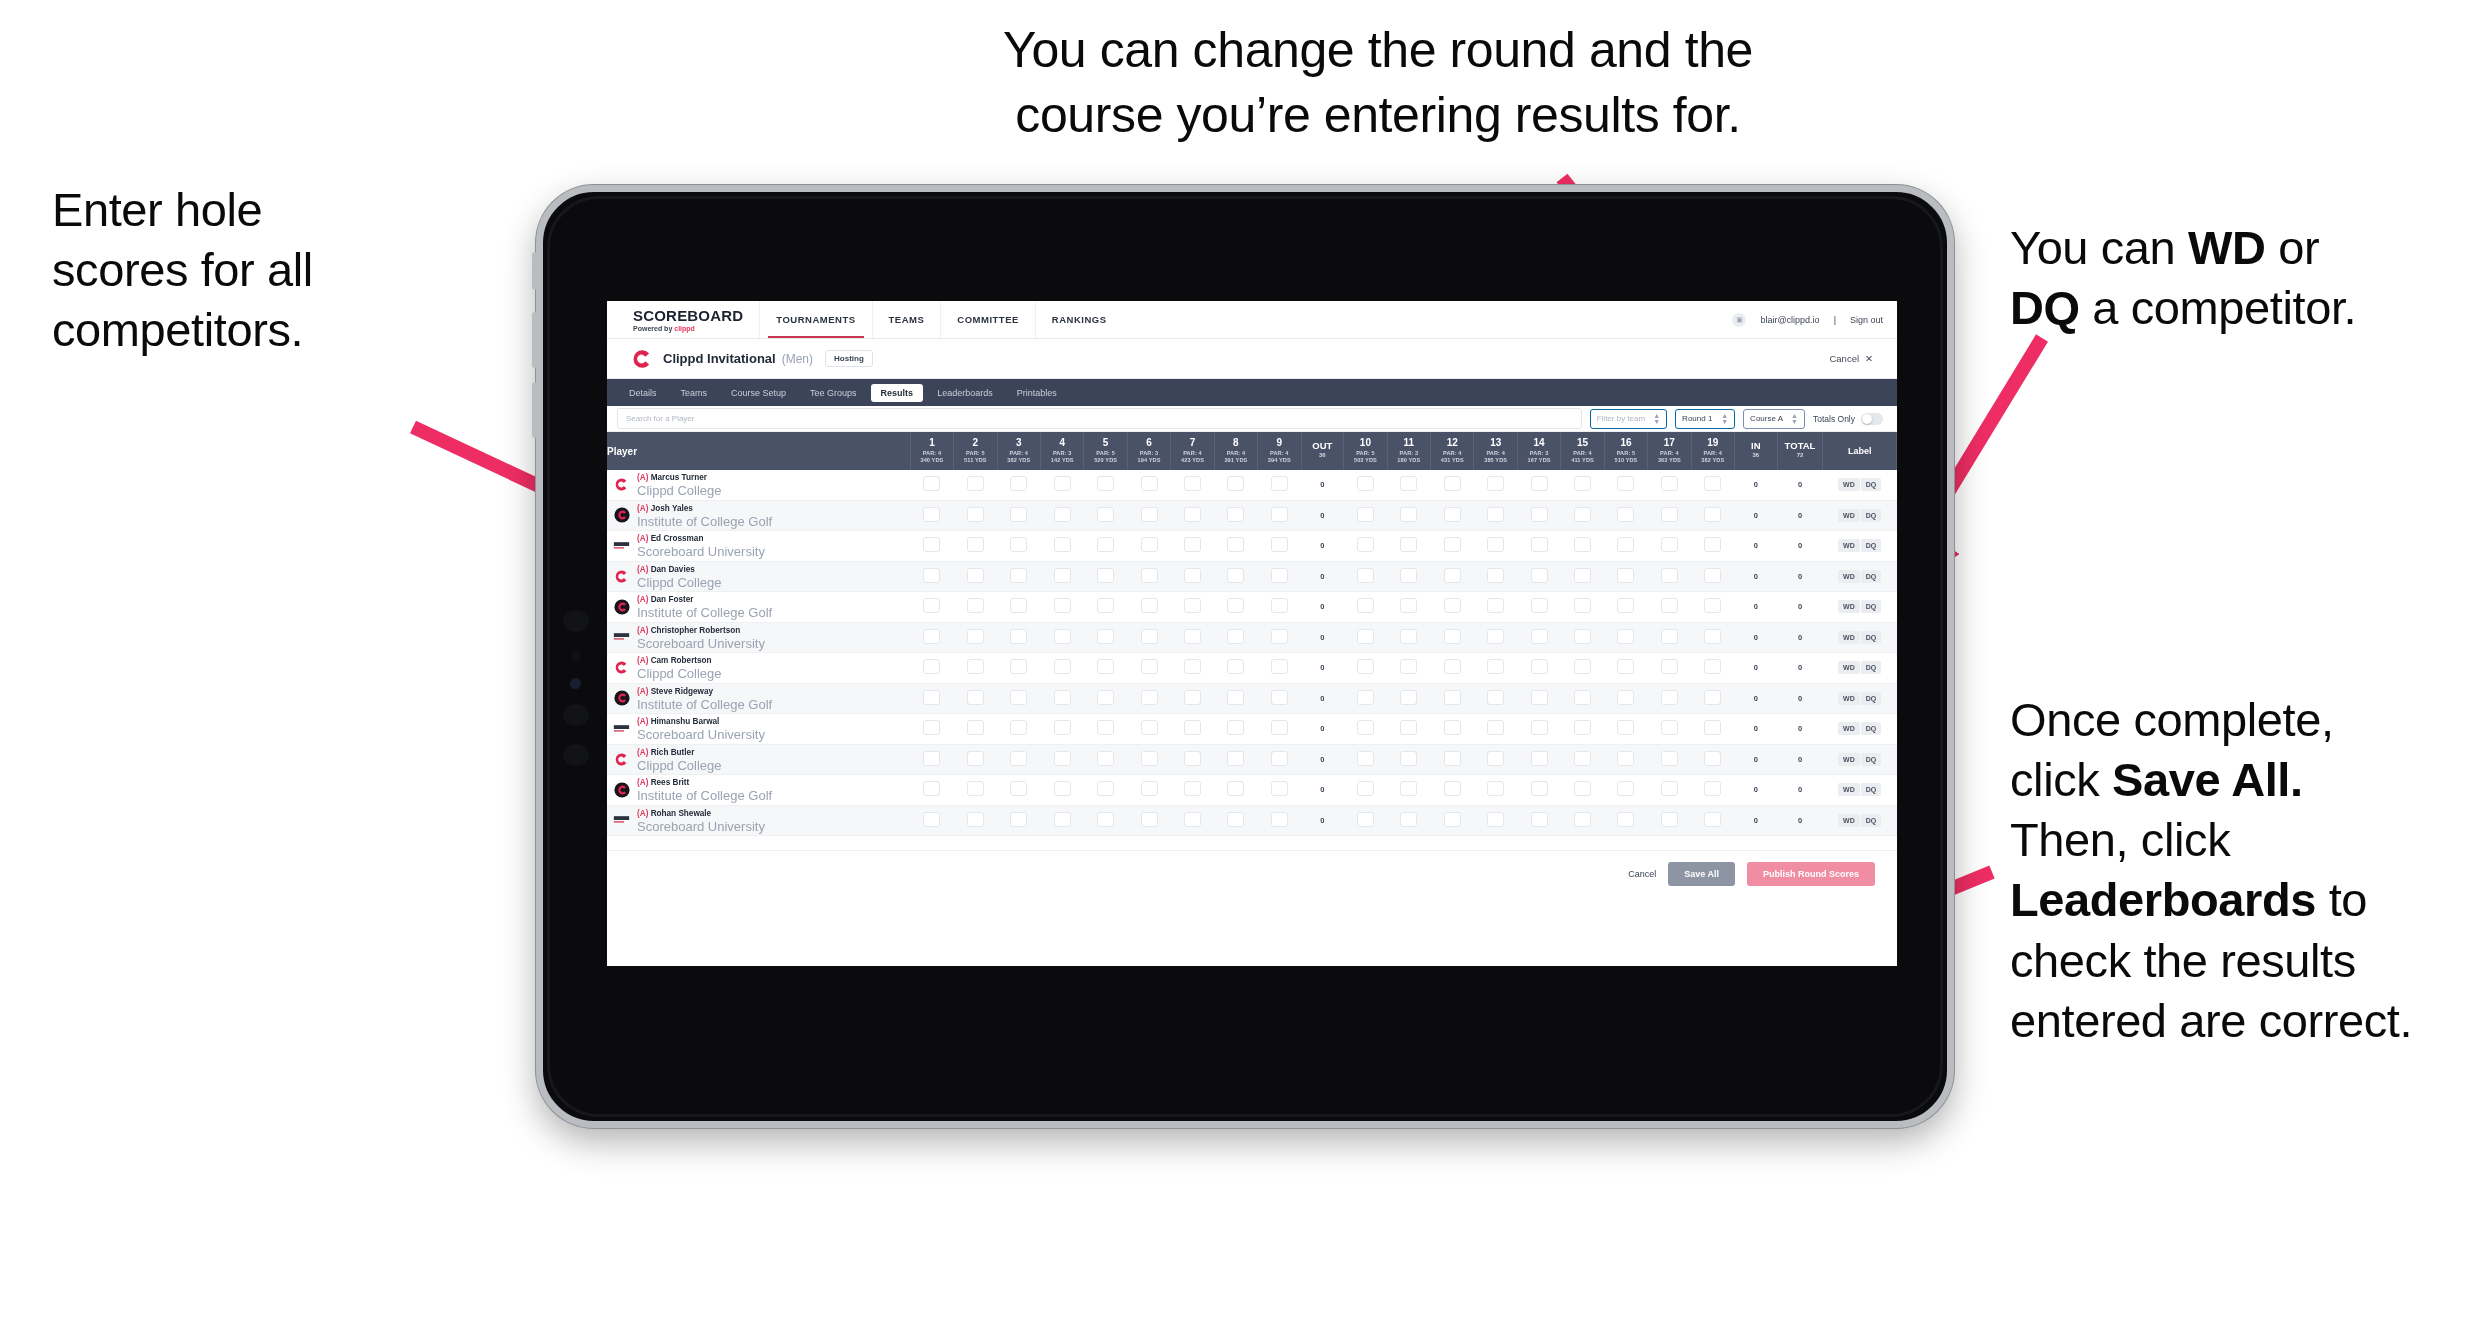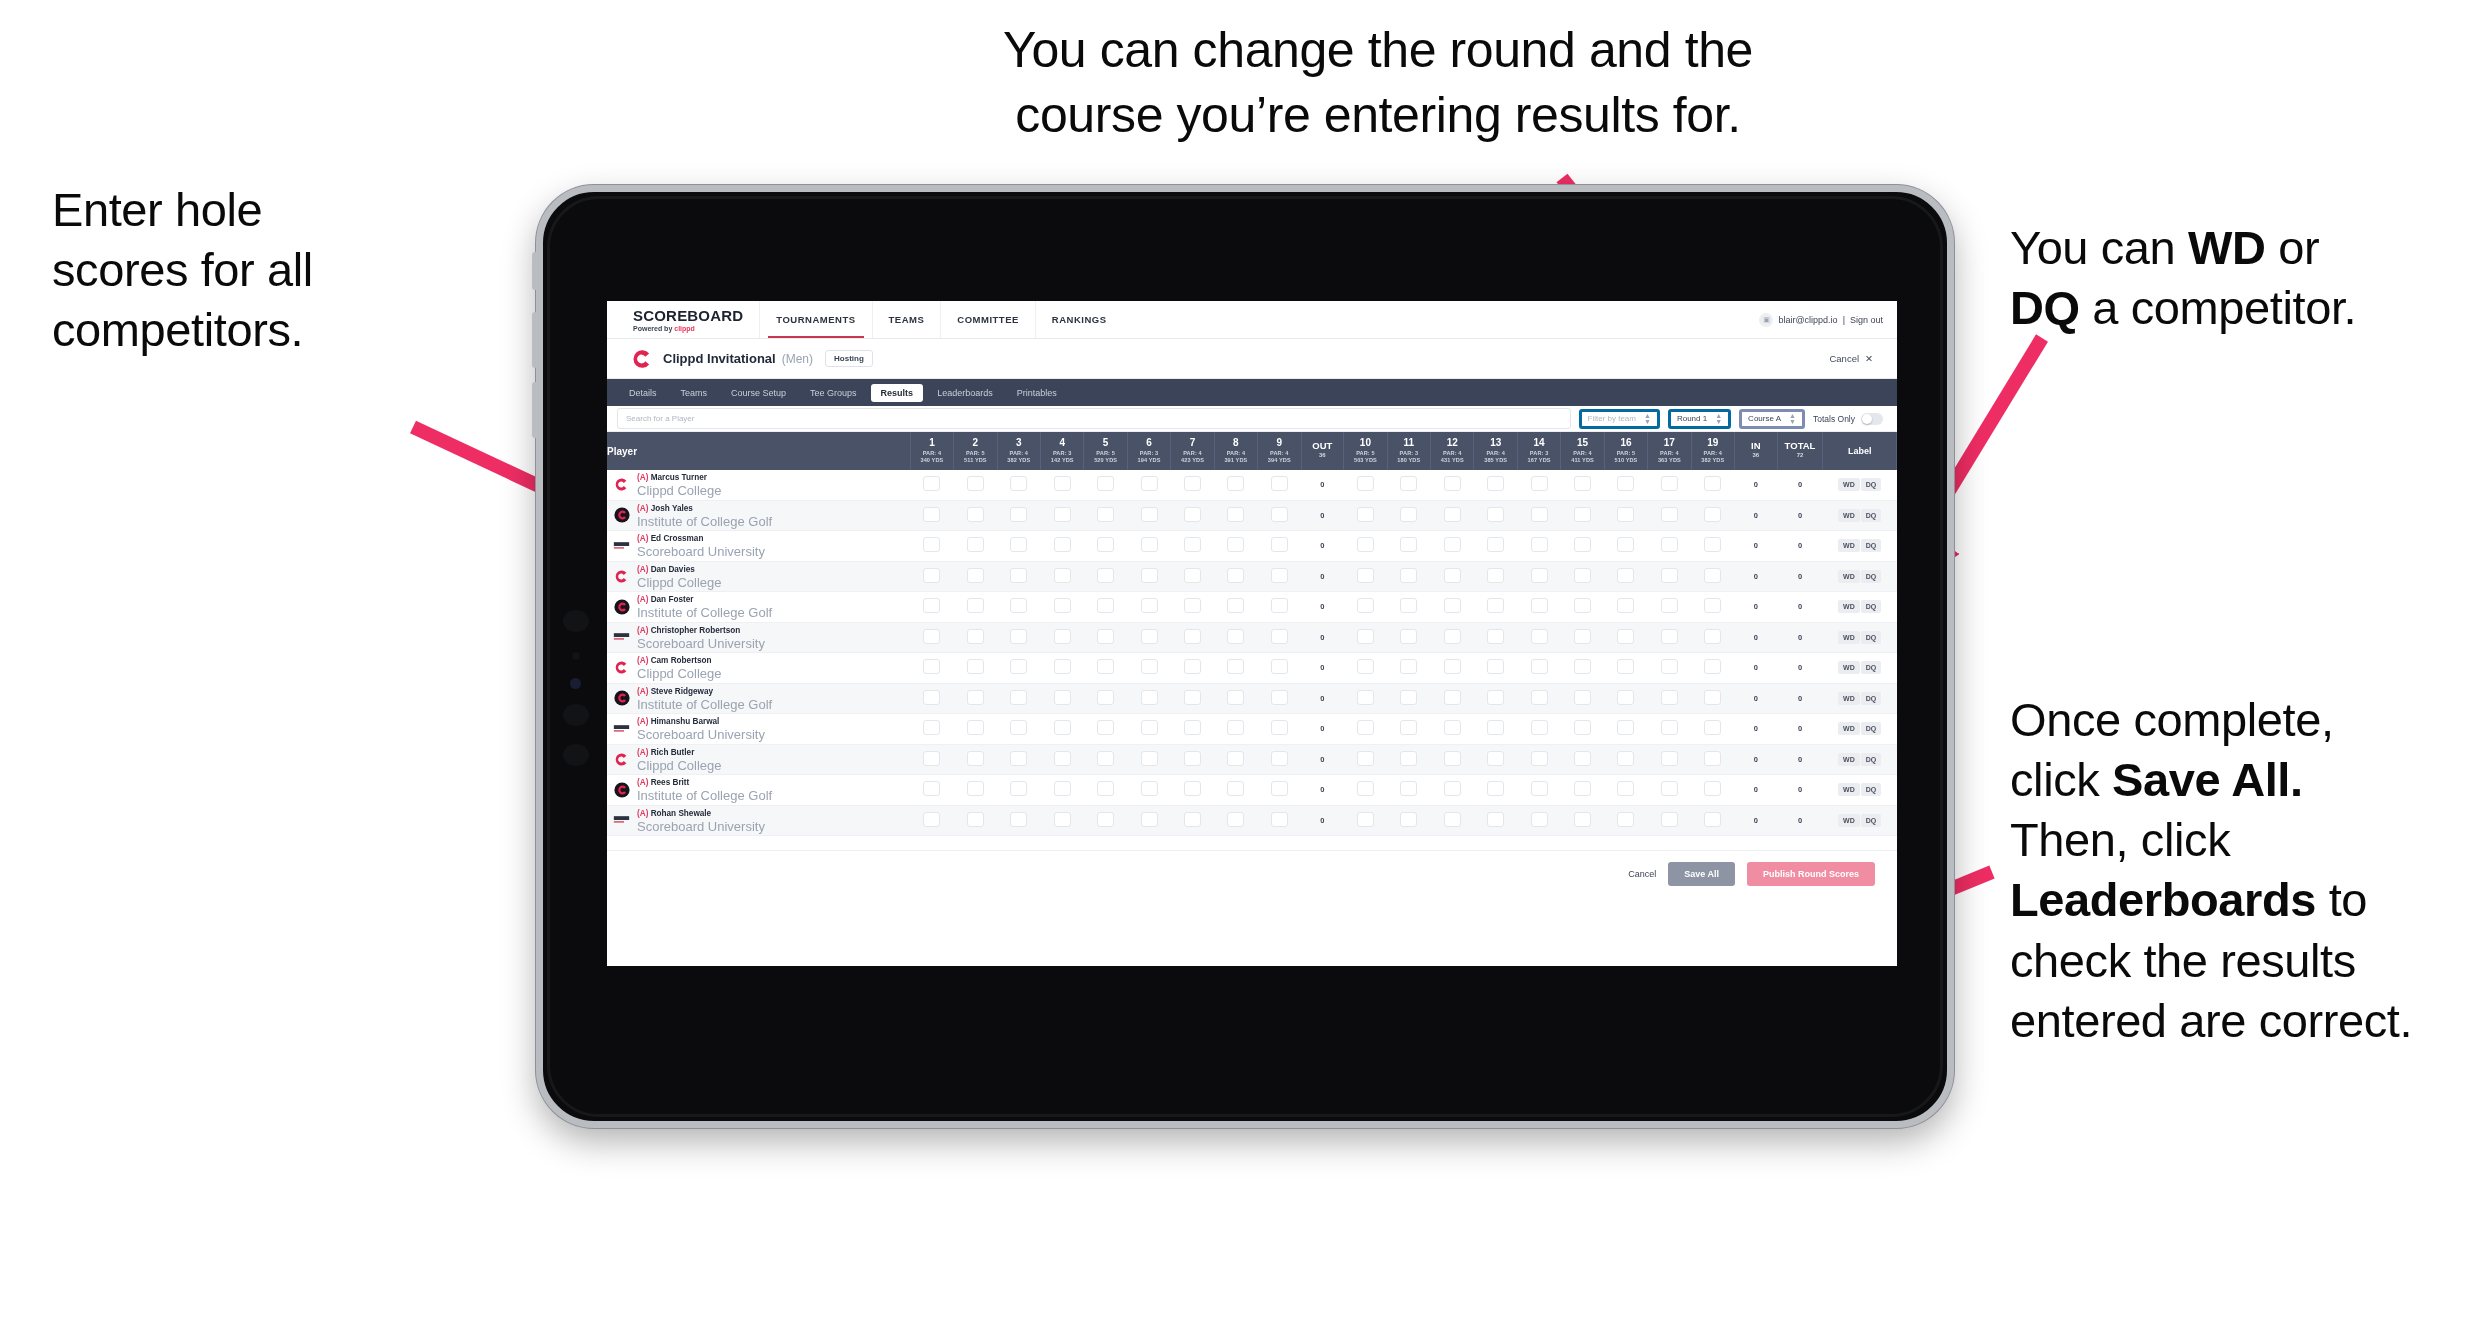--- a/index.html
+++ b/index.html
@@ -76,21 +76,21 @@
   .brand .bn { font-size:15px; font-weight:800; letter-spacing:.2px; color:#1c2230;
                font-family:"Liberation Sans", sans-serif; }
   .brand .bs { font-size:7px; font-weight:700; color:#3b4252; margin-top:1px; }
   .brand .bs em { font-style:normal; color:#e8365d; font-weight:800; }
   .topnav-items { display:flex; align-items:stretch; }
   .tni { display:flex; align-items:center; padding:0 16px; font-size:9.5px;
          font-weight:600; color:#2b3240; letter-spacing:.5px;
          border-left:1px solid #eef0f3; position:relative; }
   .tni.active::after{ content:""; position:absolute; left:8px; right:8px; bottom:0;
                       height:2.5px; background:#c7374f; }
-  .topnav-right { margin-left:auto; display:flex; align-items:center; gap:5px;
+  .topnav-right { margin-left:auto; display:flex; align-items:center; gap:14px;
                   padding-right:14px; font-size:9px; color:#3c4452; }
   .avatar-sq { width:14px; height:14px; border-radius:50%; background:#eceef2;
                display:flex; align-items:center; justify-content:center;
                font-size:7px; color:#9aa2b1; }
 
   
   .tbar { height:40px; background:#fff; display:flex; align-items:center;
           padding:0 24px; border-bottom:1px solid #e7e9ee; }
   .clogo { width:22px; height:22px; margin-right:10px; position:relative; }
   .clogo svg { display:block; }
@@ -106,21 +106,21 @@
            padding:0 12px; gap:4px; }
   .stab { font-size:9px; color:#c9ceda; padding:4px 10px; border-radius:3px; }
   .stab.active { background:#fff; color:#242b39; font-weight:700; }
 
   
   .fbar { height:26px; background:#fff; display:flex; align-items:center;
           padding:0 10px; gap:8px; border-bottom:1px solid #eceef2; }
   .search { flex:1; height:21px; border:1px solid #e2e5ea; border-radius:3px;
             display:flex; align-items:center; padding:0 8px;
             font-size:8px; color:#b0b7c2; }
-  .selbox { height:20px; border:3px solid #0369a1; border-radius:3px;
+  .selbox { height:20px; border:1px solid #0369a1; border-radius:3px;
             display:flex; align-items:center; justify-content:space-between;
             padding:0 6px; font-size:8px; color:#3b4456; min-width:60px; gap:8px; }
   .selbox.placeholder { color:#b0b7c2; }
   .selbox.focus { border-color:#7d8cb5; }
   .caret { font-size:7px; color:#9aa3b2; line-height:0.8; display:flex;
            flex-direction:column; }
   .totals { display:flex; align-items:center; gap:6px; font-size:8.5px;
             color:#3b4456; padding-right:4px; }
   .toggle { width:22px; height:12px; border-radius:7px; background:#e4e7ec;
             position:relative; }

